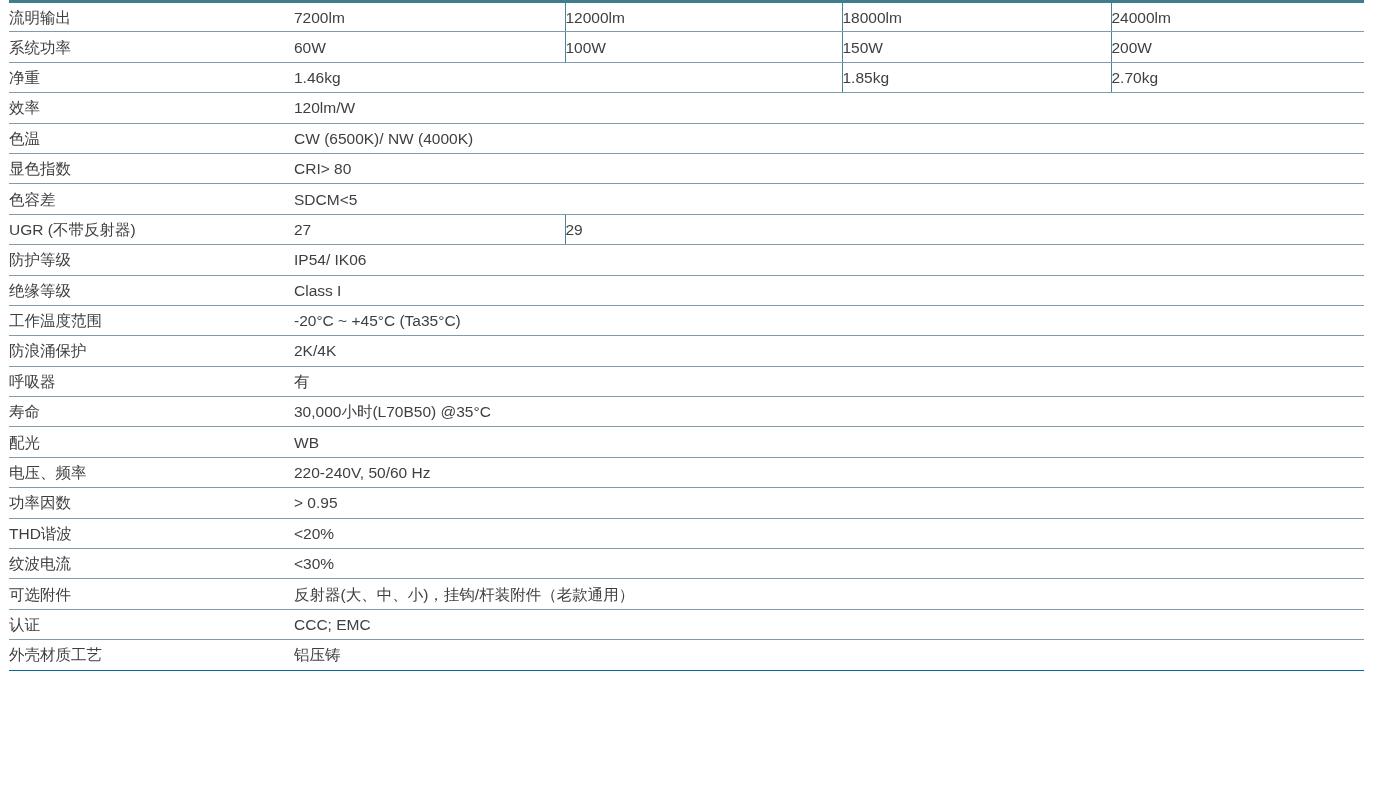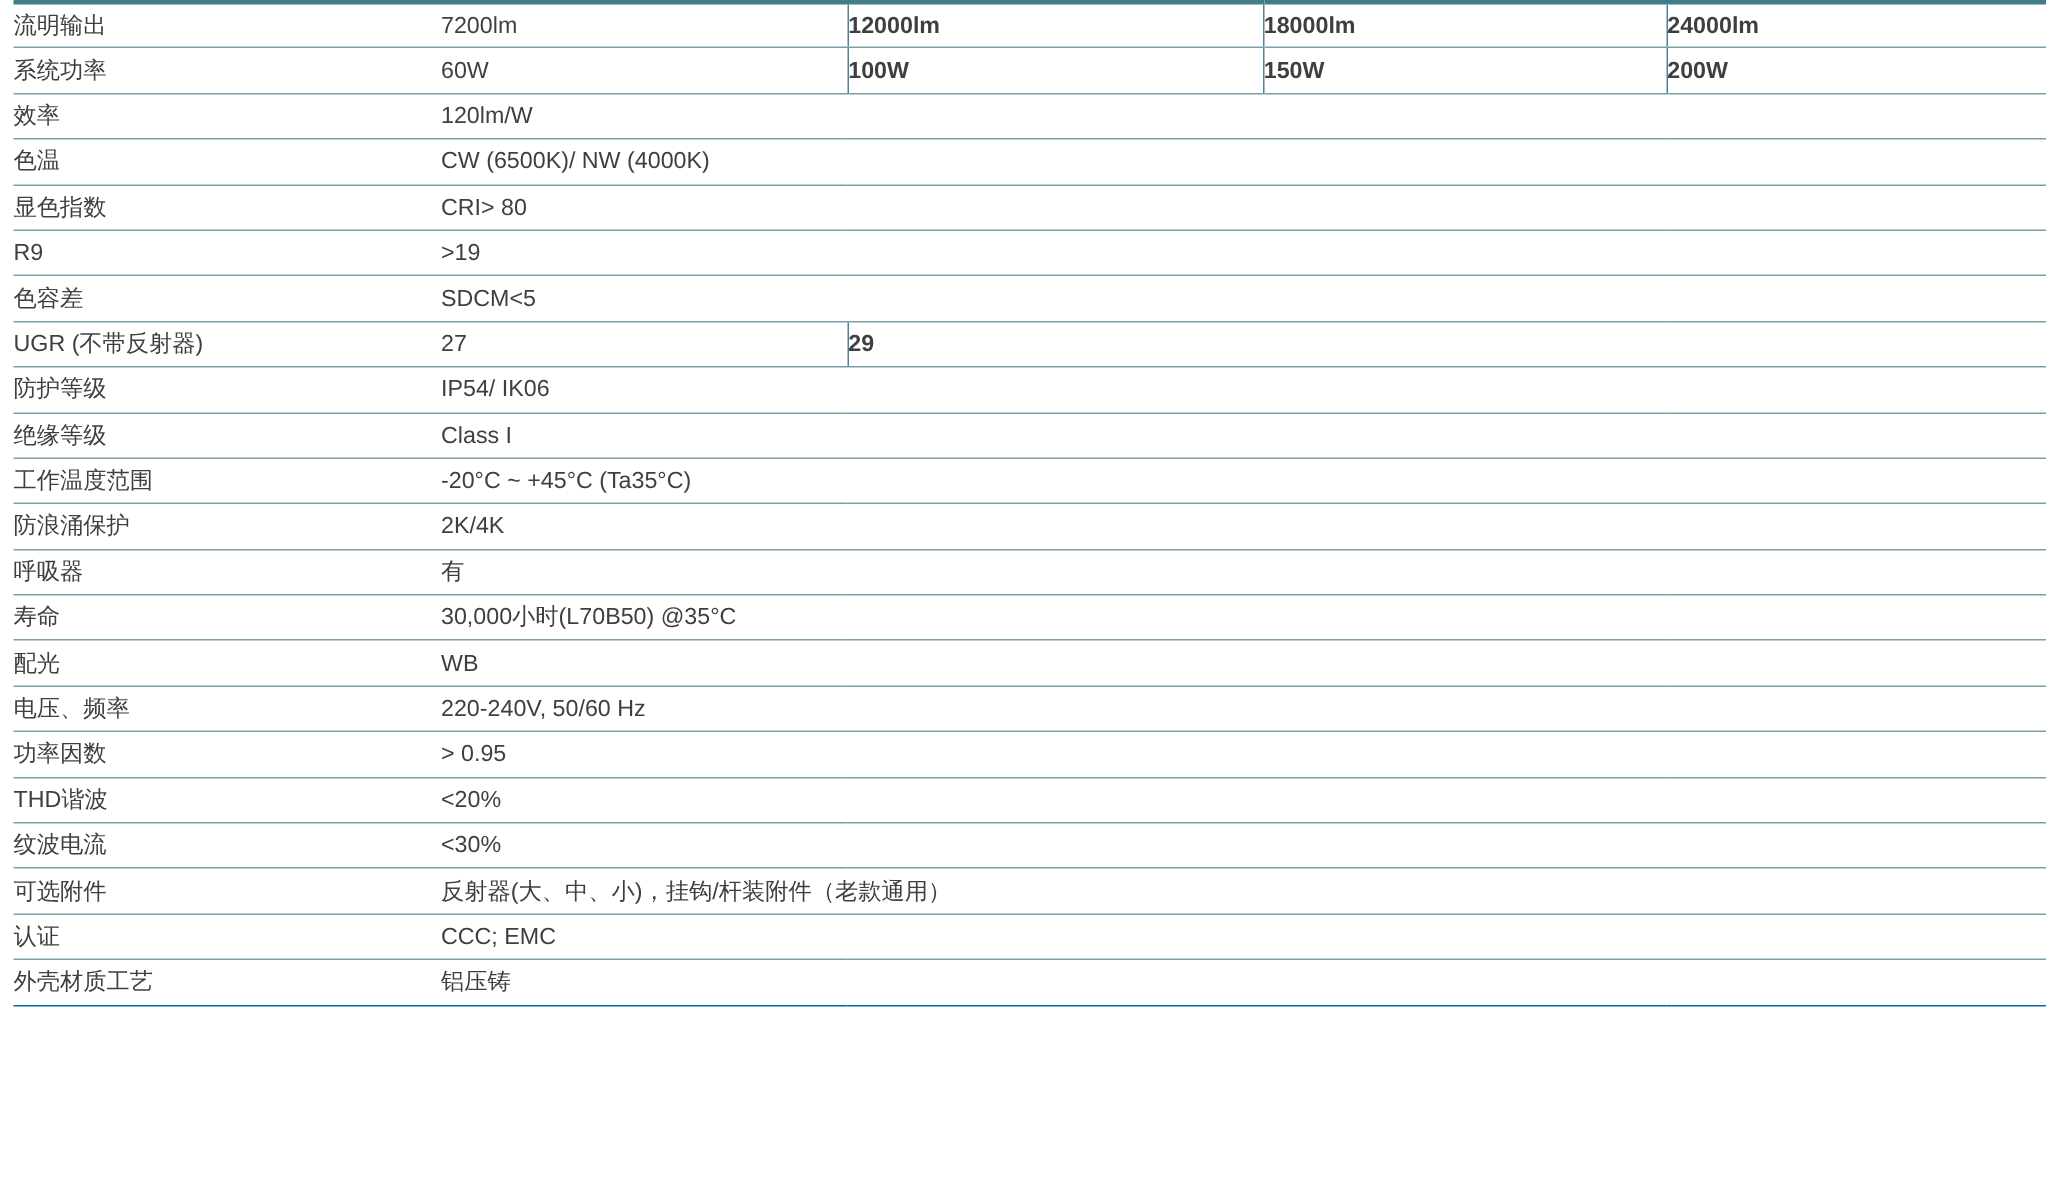--- a/index.html
+++ b/index.html
@@ -43,21 +43,21 @@
   }
   td.label{
     padding-left:8px;
     text-align:left;
     color:#3f3f42;
   }
   td.val{
     text-align:left;
     color:#3f3f42;
   }
-  td.divL{ border-left:1.6px solid #4c8294;font-weight:bold; }
+  td.divL{ border-left:1.6px solid #4c8294; }
   
   .c-label{width:285px;}
   .c1{width:271px;}
   .c2{width:277px;}
   .c3{width:269px;}
   .c4{width:253px;}
 </style>
 </head>
 <body>
 
@@ -79,34 +79,36 @@
           <td class="val divL">24000lm</td>
         </tr>
         <tr>
           <td class="label">系统功率</td>
           <td class="val">60W</td>
           <td class="val divL">100W</td>
           <td class="val divL">150W</td>
           <td class="val divL">200W</td>
         </tr>
         <tr>
+          <td class="label">净重</td>
+          <td class="val" colspan="2">1.46kg</td>
+          <td class="val divL">1.85kg</td>
+          <td class="val divL">2.70kg</td>
+        </tr>
+        <tr>
           <td class="label">效率</td>
           <td class="val" colspan="4">120lm/W</td>
         </tr>
         <tr>
           <td class="label">色温</td>
           <td class="val" colspan="4">CW (6500K)/ NW (4000K)</td>
         </tr>
         <tr>
           <td class="label">显色指数</td>
           <td class="val" colspan="4">CRI&gt; 80</td>
-        </tr>
-        <tr>
-          <td class="label">R9</td>
-          <td class="val" colspan="4">&gt;19</td>
         </tr>
         <tr>
           <td class="label">色容差</td>
           <td class="val" colspan="4">SDCM&lt;5</td>
         </tr>
         <tr>
           <td class="label">UGR (不带反射器)</td>
           <td class="val">27</td>
           <td class="val divL" colspan="3">29</td>
         </tr>

